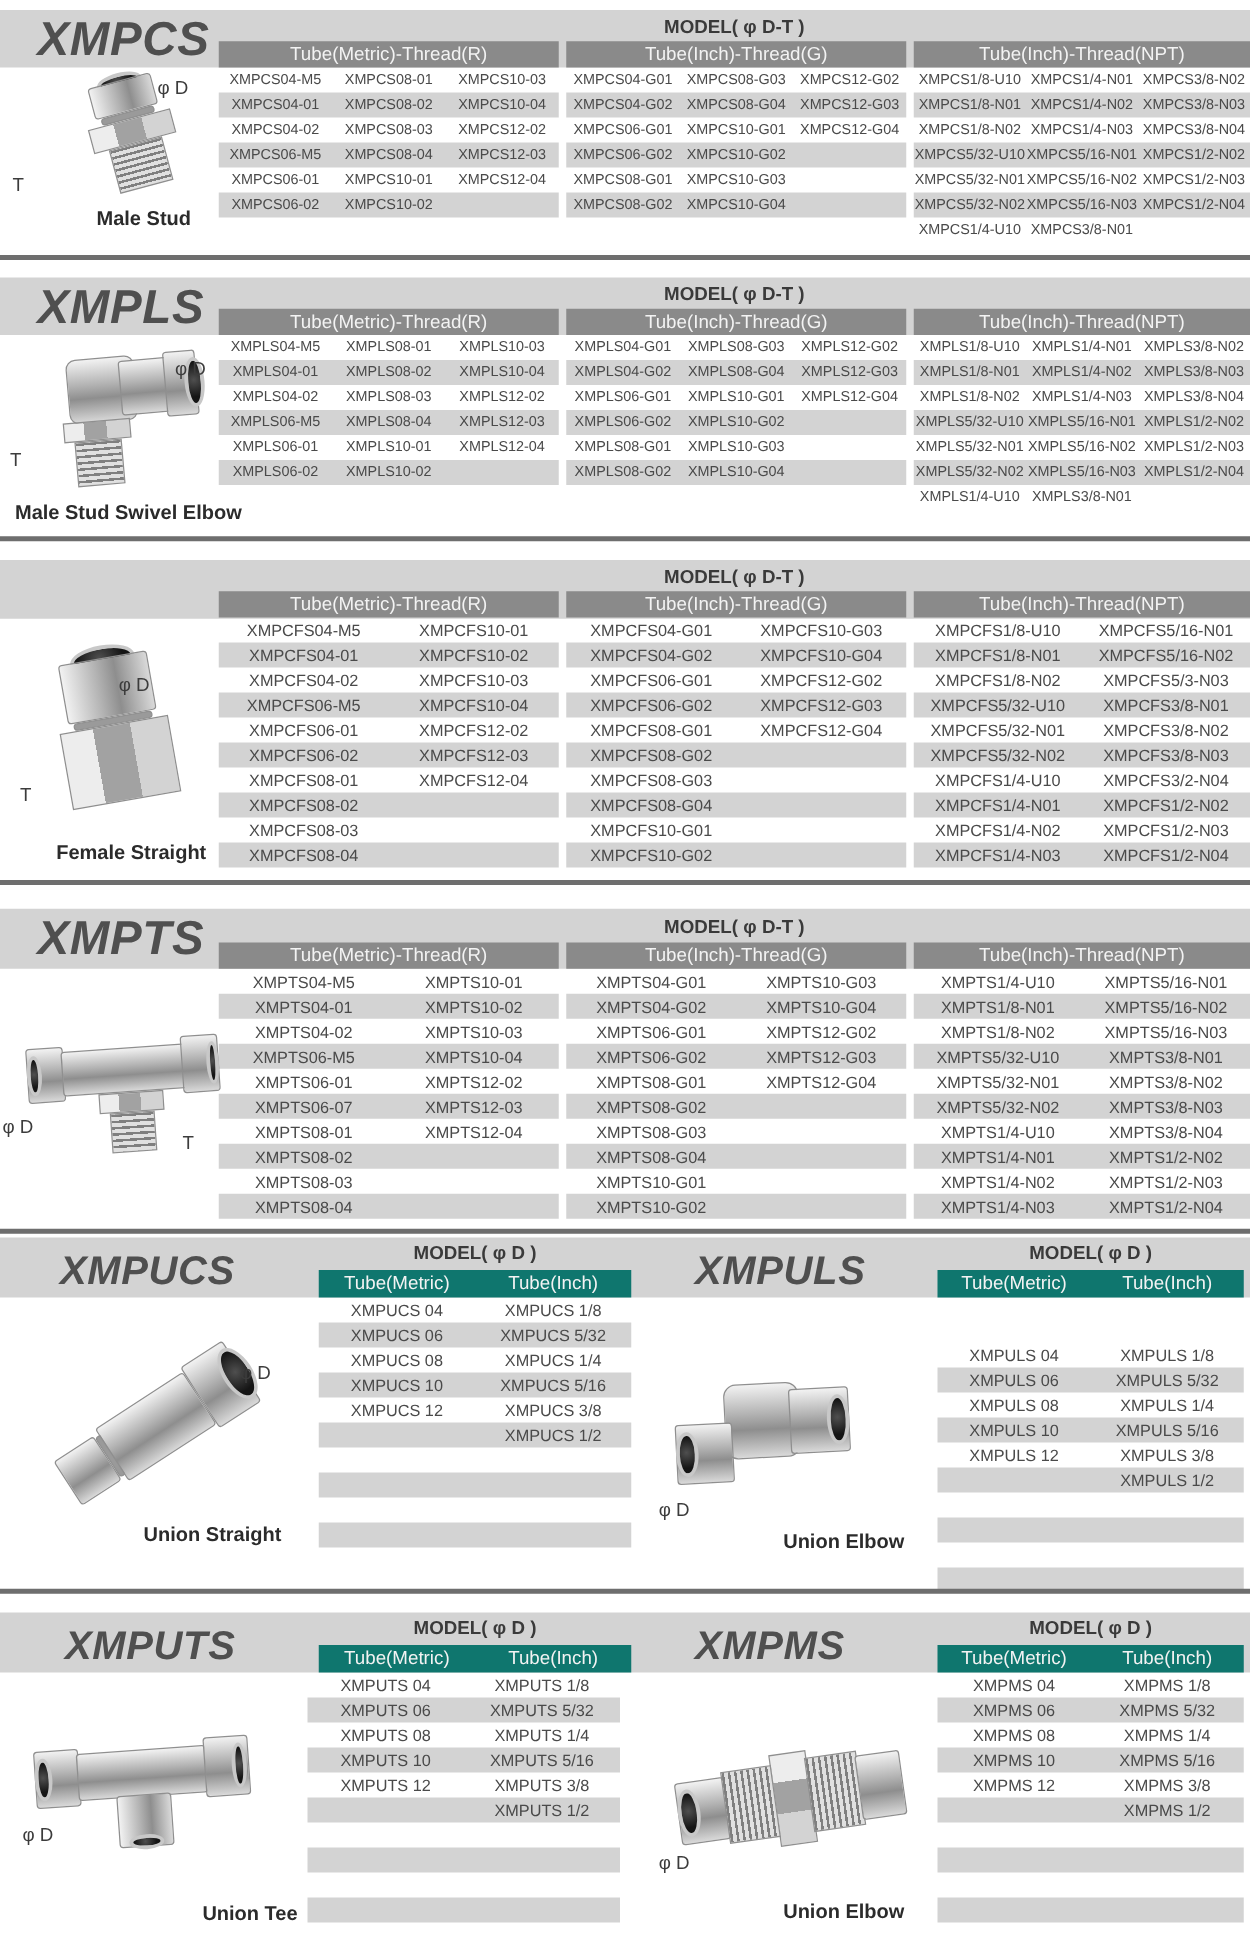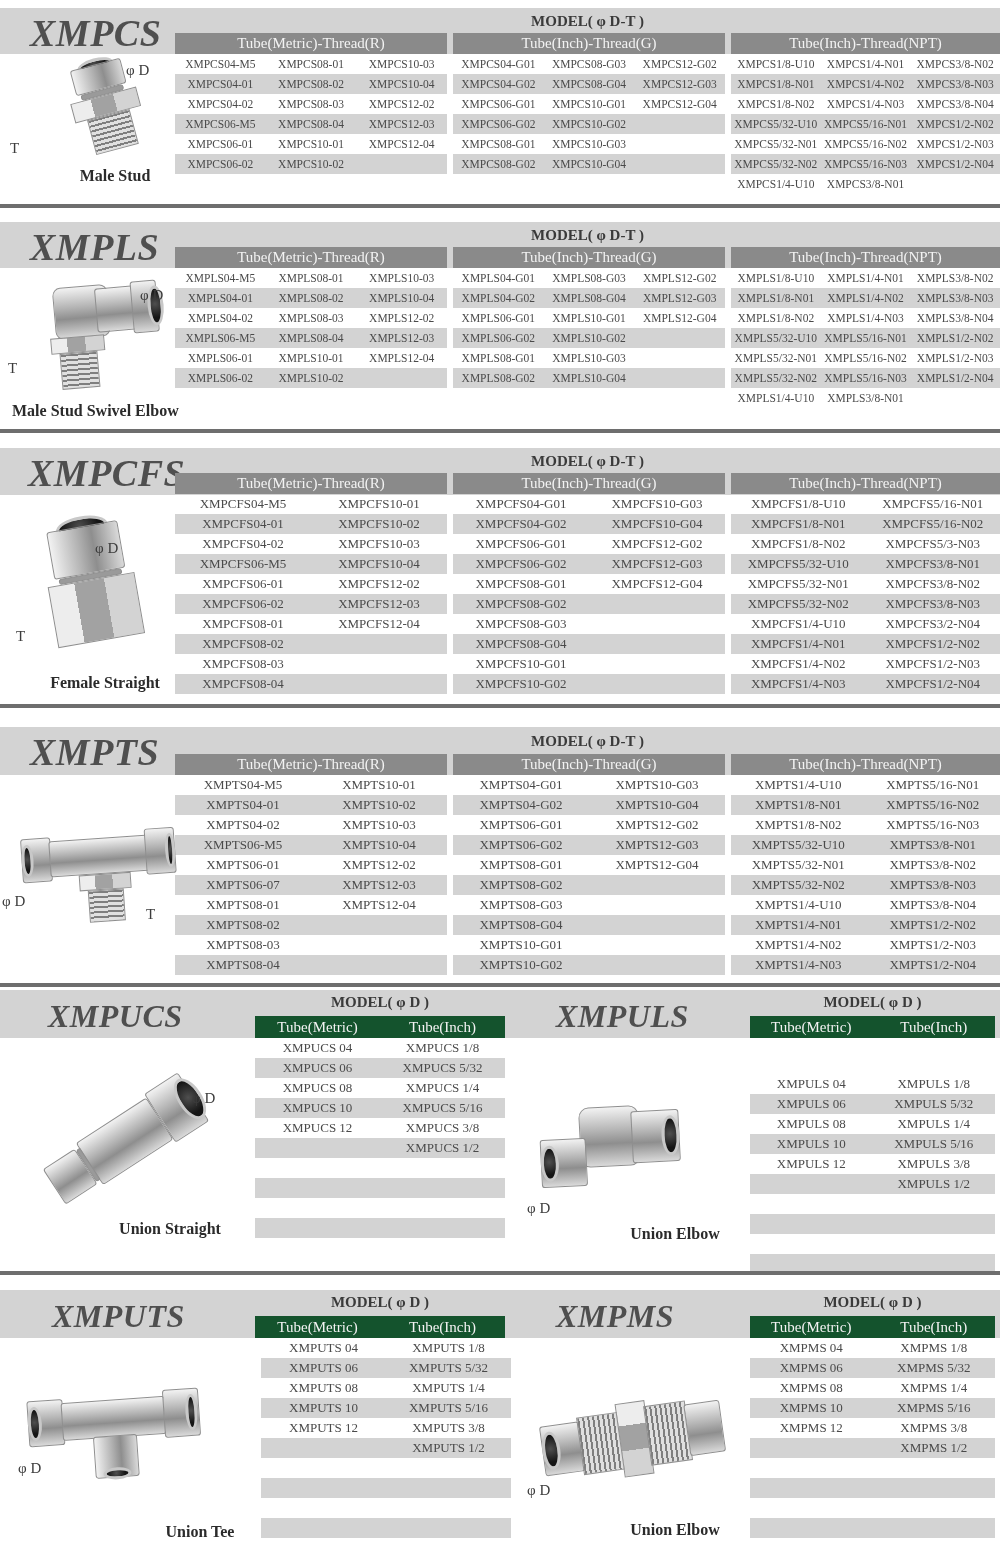--- a/index.html
+++ b/index.html
@@ -1,26 +1,26 @@
 <!DOCTYPE html>
 <html><head>
 <meta charset="utf-8">
 <style>
   html,body{margin:0;padding:0;background:#ffffff;}
   .page{position:relative;width:1000px;height:1546px;background:#ffffff;overflow:hidden;
-        font-family:Liberation Serif, serif;}
+        font-family:Liberation Sans, sans-serif;}
   .band{position:absolute;left:0;width:1000px;background:#d3d3d3;}
   .divider{position:absolute;left:0;width:1000px;height:4px;background:#6e6e6e;}
   .sec-title{position:absolute;font-style:italic;font-weight:bold;color:#4f4f4f;
              font-size:38px;letter-spacing:0.5px;white-space:nowrap;}
   .sec-title.small{font-size:32px;}
   .model-label{position:absolute;font-weight:bold;color:#3a3a3a;font-size:15px;text-align:center;}
   .chead{position:absolute;height:21px;background:#8a8a8a;color:#f3f3f3;font-size:15px;
          text-align:center;line-height:21px;white-space:nowrap;overflow:hidden;}
-  .chead2{position:absolute;height:22px;background:#14532d;color:#f3f3f3;font-size:15px;
+  .chead2{position:absolute;height:22px;background:#0f766e;color:#f3f3f3;font-size:15px;
           line-height:22px;display:flex;}
   .chead2 span{flex:1;text-align:center;}
   .rows{position:absolute;}
   .trow{display:flex;height:20px;align-items:center;}
   .trow.alt{background:#d3d3d3;}
   .cell{flex:1;text-align:center;white-space:nowrap;color:#4a4a4a;}
   .rows[data-cells="3"] .cell{font-size:11.5px;}
   .rows[data-cells="2"] .cell{font-size:13px;}
   .caption{position:absolute;font-weight:bold;color:#2b2b2b;font-size:16px;white-space:nowrap;}
   .caption.ctr{text-align:center;}
@@ -279,21 +279,20 @@
     <div class="p hxv" style="left:12px;top:58px;width:54px;height:16px"></div>
     <div class="p thv" style="left:20px;top:74px;width:38px;height:36px"></div>
   </div>
   <div class="dim" style="left:140px;top:287px">φ D</div>
   <div class="dim" style="left:8px;top:360px">T</div>
   <div class="caption" style="left:12px;top:402px">Male Stud Swivel Elbow</div>
 
   <div class="divider" style="top:429px"></div>
 
   <div class="band" style="top:448px;height:47px"></div>
-  <div class="sec-title" style="left:28px;top:451px">XMPCFS</div>
   <div class="model-label" style="left:175px;top:453px;width:825px">MODEL( φ D-T )</div>
   <div class="chead" style="left:175px;top:473px;width:272px">Tube(Metric)-Thread(R)</div>
   <div class="chead" style="left:453px;top:473px;width:272px">Tube(Inch)-Thread(G)</div>
   <div class="chead" style="left:731px;top:473px;width:269px">Tube(Inch)-Thread(NPT)</div>
   <div class="rows" style="left:175px;top:494px;width:272px" data-cells="2">
       <div class="trow">
         <div class="cell">XMPCFS04-M5</div>
         <div class="cell">XMPCFS10-01</div>
       </div>
       <div class="trow alt">
@@ -695,21 +694,21 @@
 
   <div class="divider" style="top:1271px"></div>
 
   <div class="band" style="top:1290px;height:48px"></div>
   <div class="sec-title small" style="left:52px;top:1298px">XMPUTS</div>
   <div class="model-label" style="left:255px;top:1294px;width:250px">MODEL( φ D )</div>
   <div class="chead2" style="left:255px;top:1316px;width:250px">
     <span>Tube(Metric)</span>
     <span>Tube(Inch)</span>
   </div>
-  <div class="rows" style="left:261px;top:1338px;width:250px" data-cells="2">
+  <div class="rows" style="left:246px;top:1338px;width:250px" data-cells="2">
       <div class="trow">
         <div class="cell">XMPUTS 04</div>
         <div class="cell">XMPUTS 1/8</div>
       </div>
       <div class="trow alt">
         <div class="cell">XMPUTS 06</div>
         <div class="cell">XMPUTS 5/32</div>
       </div>
       <div class="trow">
         <div class="cell">XMPUTS 08</div>

